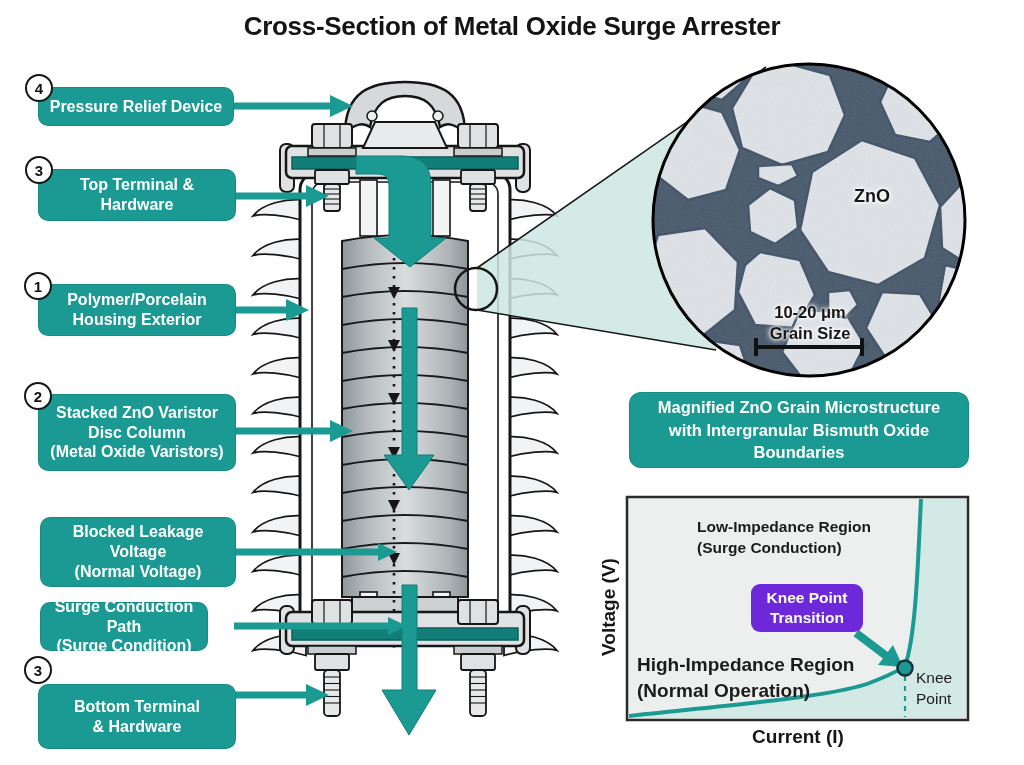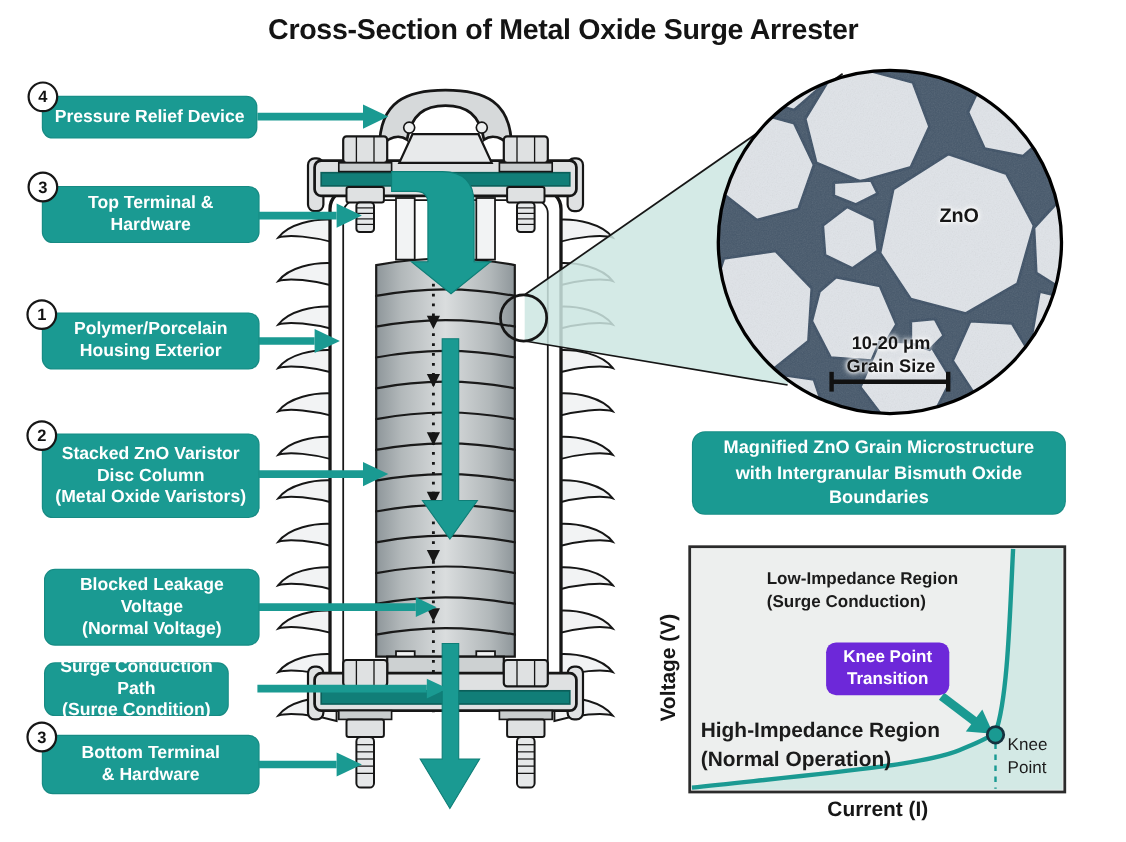--- a/index.html
+++ b/index.html
@@ -267,21 +267,21 @@
     <div>Blocked Leakage</div>
     <div>Voltage</div>
     <div>(Normal Voltage)</div>
   </div>
 
   <div class="abs co" style="left:40px;top:602px;width:168px;height:49px;">
     <div>Surge Conduction Path</div>
     <div>(Surge Condition)</div>
   </div>
 
-  <div class="abs co" style="left:38px;top:668px;width:198px;height:54px;">
+  <div class="abs co" style="left:38px;top:684px;width:198px;height:65px;">
     <div>Bottom Terminal</div>
     <div>&amp; Hardware</div>
   </div>
   <div class="abs num" style="left:24px;top:656px;">3</div>
 
   <div class="abs lens-text" style="left:837px;top:186px;width:70px;font-size:18px;">ZnO</div>
   <div class="abs lens-text" style="left:735px;top:302px;width:150px;font-size:16.5px;line-height:1.25;">
     <div>10-20 μm</div>
     <div>Grain Size</div>
   </div>

